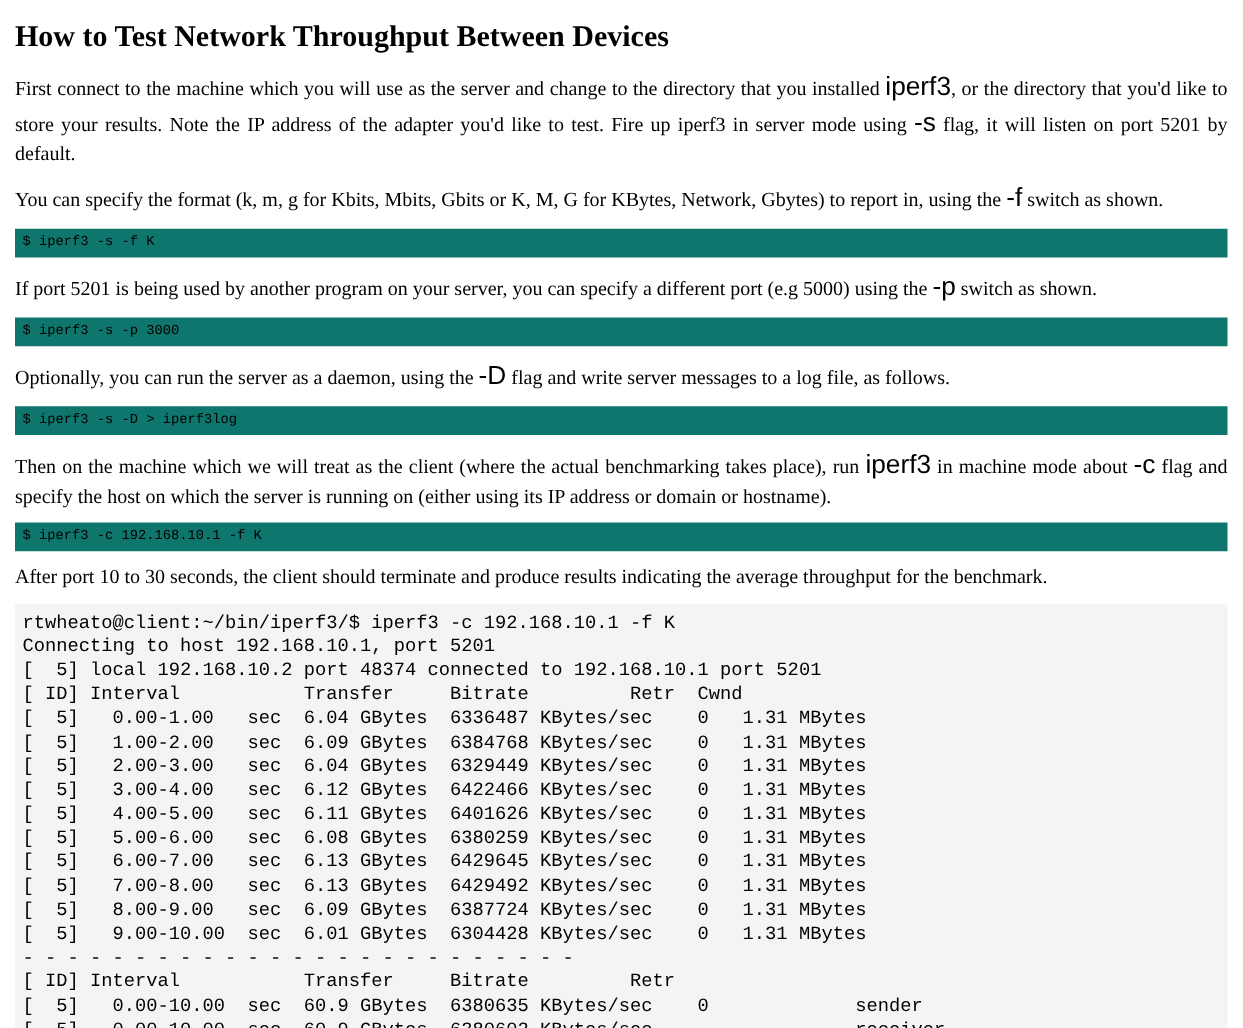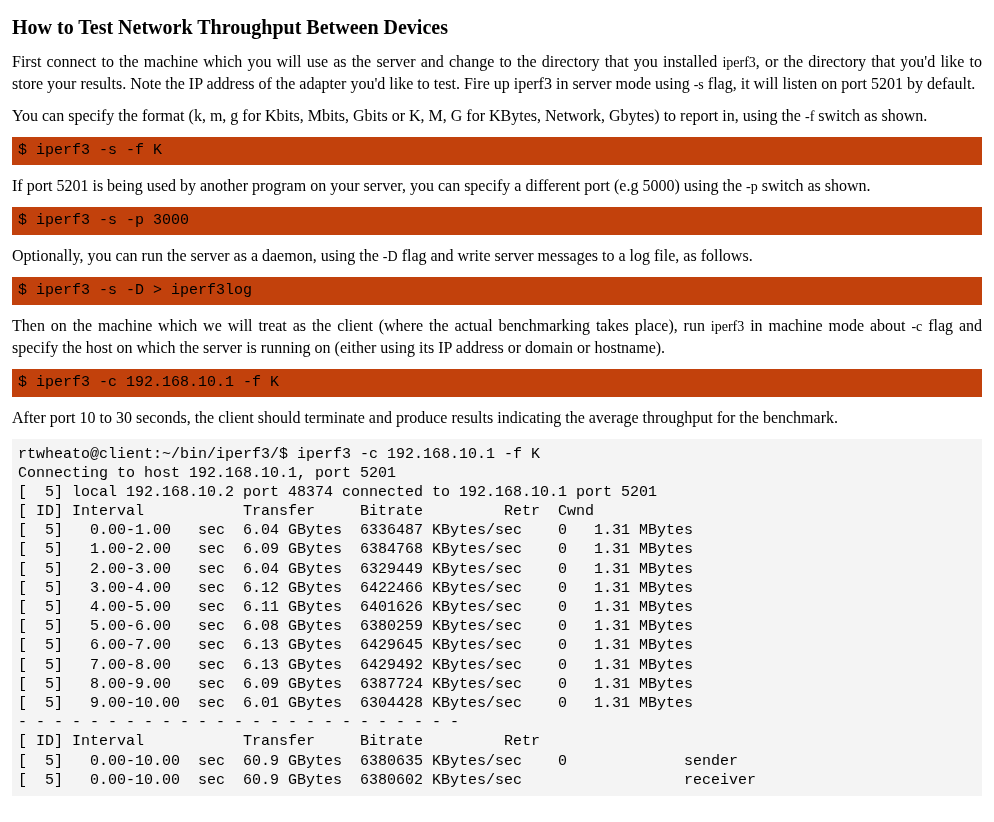--- a/index.html
+++ b/index.html
@@ -8,36 +8,36 @@
     color: #000;
     background: #fff;
     margin: 0;
     padding: 10px 12px;
     width: 970px;
     line-height: 1.35;
   }
   h2.title {
     font-family: "Times New Roman", Georgia, serif;
     font-weight: bold;
-    font-size: 20px;
+    font-size: 24px;
     margin: 4px 0 10px 0;
   }
   p {
     margin: 8px 0 10px 0;
     text-align: justify;
   }
   b { font-weight: normal; }
   code.inline, span.tt {
-    font-family: Liberation Serif, serif;
-    font-size: 14px;
+    font-family: Liberation Sans, sans-serif;
+    font-size: 21px;
   }
   pre.command {
     font-family: "Courier New", Courier, monospace;
-    font-size: 15px;
-    background: #c2410c;
+    font-size: 11px;
+    background: #0f766e;
     padding: 4px 6px;
     margin: 6px 0 10px 0;
     white-space: pre;
     overflow-x: auto;
   }
   pre.output {
     font-family: "Courier New", Courier, monospace;
     font-size: 15px;
     background: #f4f4f4;
     padding: 6px 6px;

